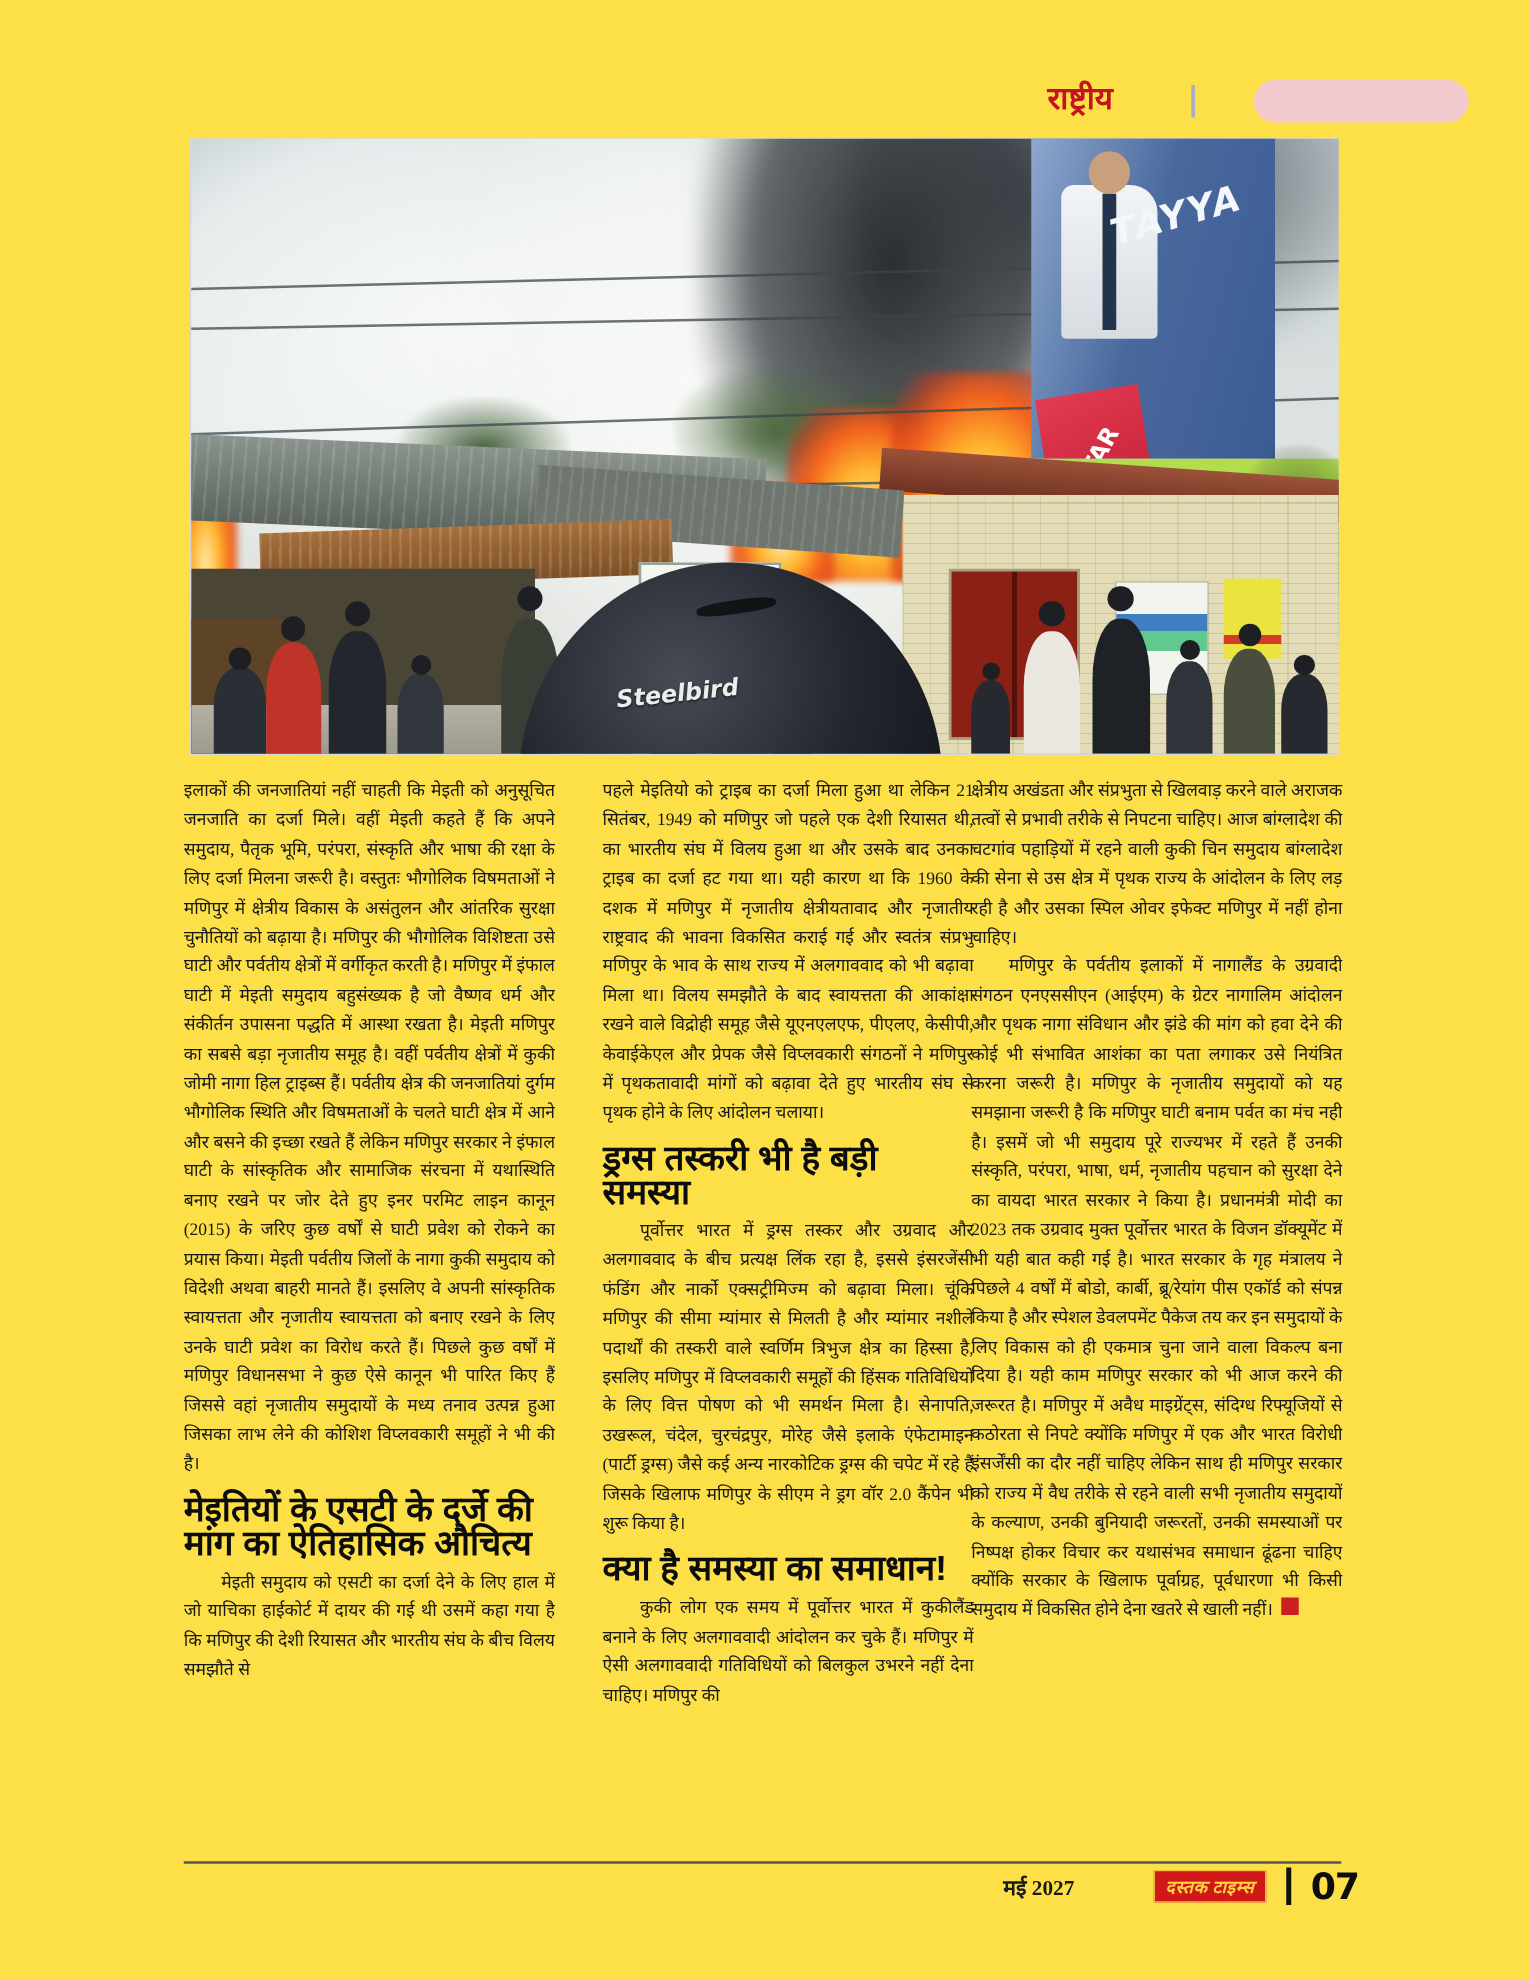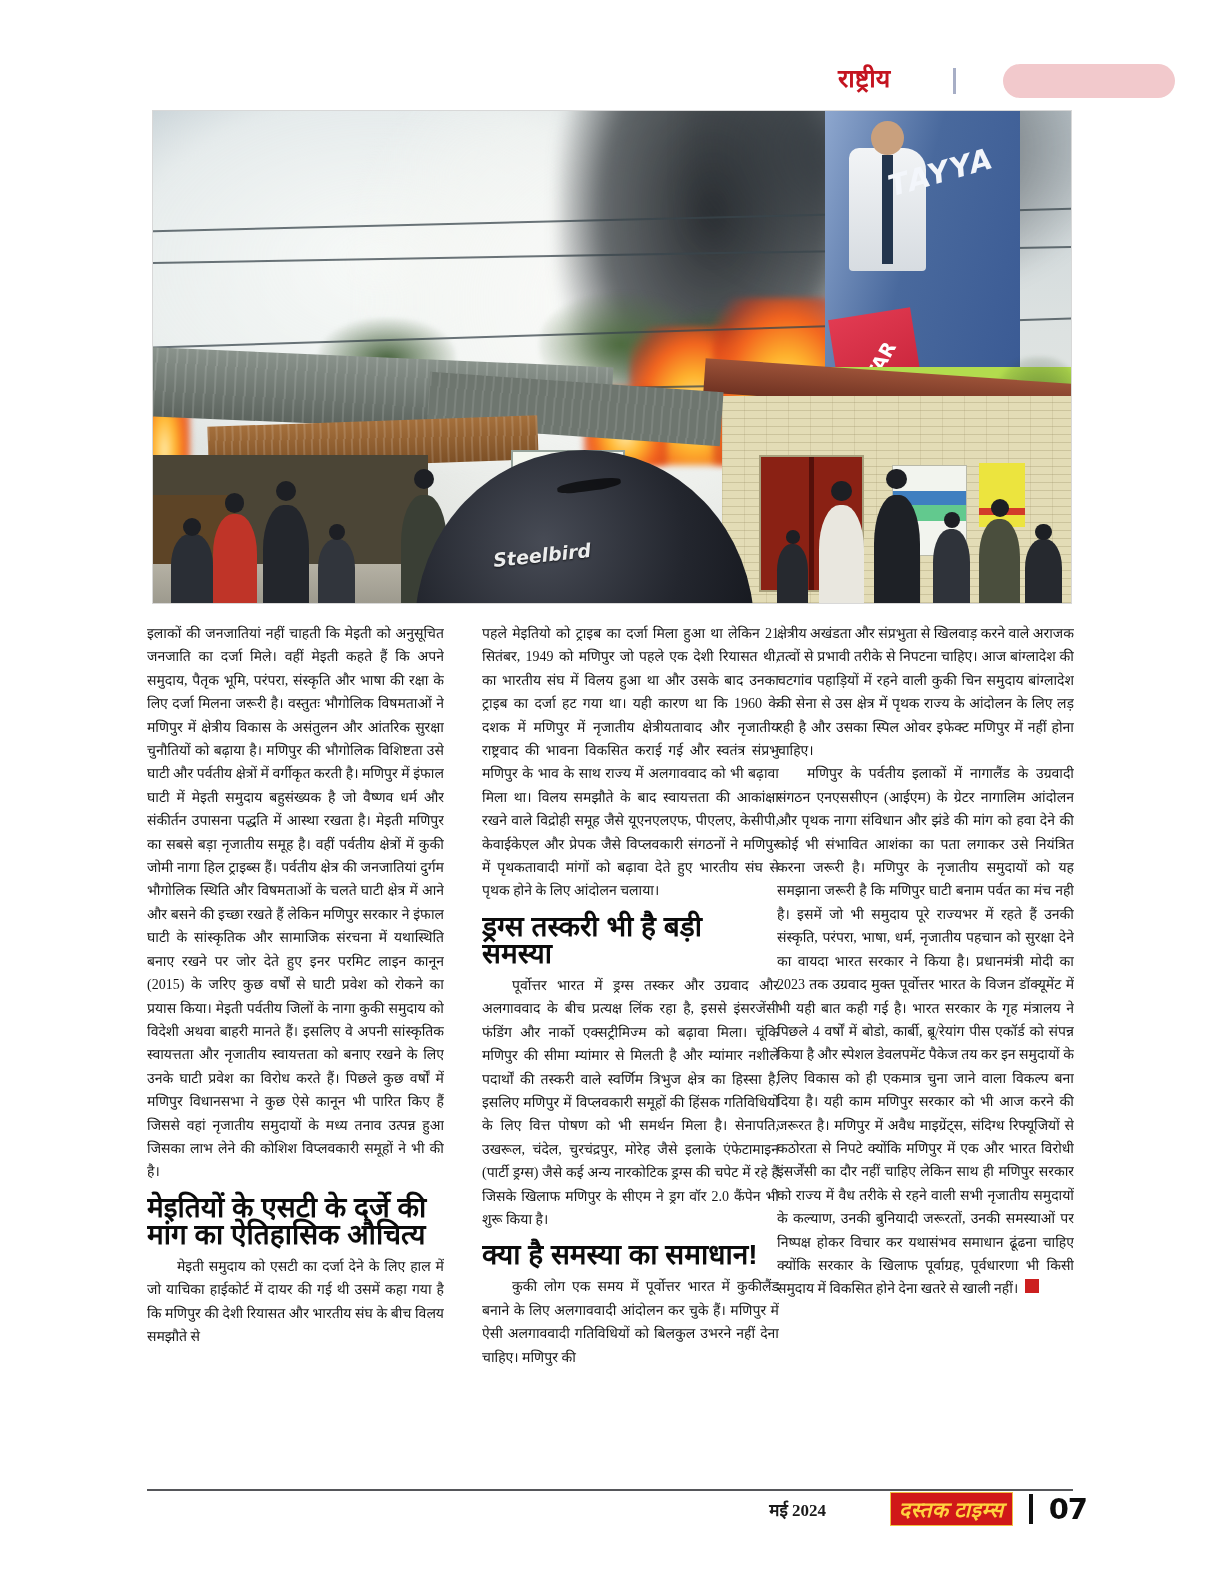--- a/index.html
+++ b/index.html
@@ -1,18 +1,18 @@
 <!DOCTYPE html>
 <html><head>
 <meta charset="utf-8">
 <style>
   html,body { margin:0; padding:0; background:#e9e9e9; }
   .page {
     position:relative; width:1224px; height:1584px; margin:0 auto;
-    background:#ffffff; overflow:hidden;
+    background:#fde047; overflow:hidden;
     font-family:"Liberation Serif","DejaVu Serif",serif; color:#161616;
   }
 
   
   .section-label { position:absolute; top:60px; left:838px; font-size:25px; font-weight:700; color:#c41420; }
   .header-divider { position:absolute; left:953px; top:68px; width:3px; height:26px; background:#a7aec6; }
   .header-pill { position:absolute; left:1003px; top:64px; width:172px; height:34px; border-radius:17px; background:#f2c9cc; }
 
   
   .photo { position:absolute; left:152px; top:110px; width:918px; height:492px; overflow:hidden;
@@ -95,21 +95,21 @@
   .body-para { margin:0; font-size:14px; line-height:23.4px; text-align:justify; color:#161616; }
   .indented { text-indent:30px; }
   .sub-heading { margin:10px 0 7px; font-size:28px; line-height:27px; font-weight:700; color:#0c0c0c;
      font-family:"Liberation Sans","DejaVu Sans",sans-serif; }
   .end-mark { display:inline-block; width:14px; height:14px; background:#cc1f1f; margin-left:7px; vertical-align:baseline; }
 
   
   .footer-rule { position:absolute; left:147px; top:1489px; width:926px; height:2px; background:#55565a; }
   .footer-row  { position:absolute; left:147px; top:1492px; width:940px; display:flex; justify-content:flex-end; align-items:center; gap:16px; }
   .footer-date { font-size:17px; font-weight:700; color:#1a1a1a; margin-right:48px; }
-  .footer-logo { background:#d01818; color:#ffd23f; font-weight:800; font-style:italic; font-size:21px;
+  .footer-logo { background:#d01818; color:#ffd23f; font-weight:800; font-style:italic; font-size:14px;
      padding:2px 8px; border:1px solid #f0c040; letter-spacing:.5px; }
   .footer-bar  { width:4px; height:30px; background:#101010; }
   .footer-page-number { font-size:29px; font-weight:700; font-family:"DejaVu Sans",sans-serif; letter-spacing:-1px; color:#0d0d0d; }
 </style>
 </head>
 <body>
 
 <div class="page">
 
   <div class="section-label">राष्ट्रीय</div>
@@ -194,19 +194,19 @@
       <p class="body-para indented">कुकी लोग एक समय में पूर्वोत्तर भारत में कुकीलैंड बनाने के लिए अलगाववादी आंदोलन कर चुके हैं। मणिपुर में ऐसी अलगाववादी गतिविधियों को बिलकुल उभरने नहीं देना चाहिए। मणिपुर की</p>
     </section>
     <section class="col col-3">
       <p class="body-para">क्षेत्रीय अखंडता और संप्रभुता से खिलवाड़ करने वाले अराजक तत्वों से प्रभावी तरीके से निपटना चाहिए। आज बांग्लादेश की चटगांव पहाड़ियों में रहने वाली कुकी चिन समुदाय बांग्लादेश की सेना से उस क्षेत्र में पृथक राज्य के आंदोलन के लिए लड़ रही है और उसका स्पिल ओवर इफेक्ट मणिपुर में नहीं होना चाहिए।</p>
       <p class="body-para indented"><span>मणिपुर के पर्वतीय इलाकों में नागालैंड के उग्रवादी संगठन एनएससीएन (आईएम) के ग्रेटर नागालिम आंदोलन और पृथक नागा संविधान और झंडे की मांग को हवा देने की कोई भी संभावित आशंका का पता लगाकर उसे नियंत्रित करना जरूरी है। मणिपुर के नृजातीय समुदायों को यह समझाना जरूरी है कि मणिपुर घाटी बनाम पर्वत का मंच नही है। इसमें जो भी समुदाय पूरे राज्यभर में रहते हैं उनकी संस्कृति, परंपरा, भाषा, धर्म, नृजातीय पहचान को सुरक्षा देने का वायदा भारत सरकार ने किया है। प्रधानमंत्री मोदी का 2023 तक उग्रवाद मुक्त पूर्वोत्तर भारत के विजन डॉक्यूमेंट में भी यही बात कही गई है। भारत सरकार के गृह मंत्रालय ने पिछले 4 वर्षों में बोडो, कार्बी, ब्रू/रेयांग पीस एकॉर्ड को संपन्न किया है और स्पेशल डेवलपमेंट पैकेज तय कर इन समुदायों के लिए विकास को ही एकमात्र चुना जाने वाला विकल्प बना दिया है। यही काम मणिपुर सरकार को भी आज करने की जरूरत है। मणिपुर में अवैध माइग्रेंट्स, संदिग्ध रिफ्यूजियों से कठोरता से निपटे क्योंकि मणिपुर में एक और भारत विरोधी इंसर्जेंसी का दौर नहीं चाहिए लेकिन साथ ही मणिपुर सरकार को राज्य में वैध तरीके से रहने वाली सभी नृजातीय समुदायों के कल्याण, उनकी बुनियादी जरूरतों, उनकी समस्याओं पर निष्पक्ष होकर विचार कर यथासंभव समाधान ढूंढना चाहिए क्योंकि सरकार के खिलाफ पूर्वाग्रह, पूर्वधारणा भी किसी समुदाय में विकसित होने देना खतरे से खाली नहीं।</span><span class="end-mark"></span></p>
     </section>
   </main>
 
   <div class="footer-rule"></div>
   <div class="footer-row">
-    <span class="footer-date">मई 2024</span>
+    <span class="footer-date">मई 2027</span>
     <span class="footer-logo">दस्तक टाइम्स</span>
     <span class="footer-bar"></span>
     <span class="footer-page-number">07</span>
   </div>
 
 </div>
 
 </body></html>

